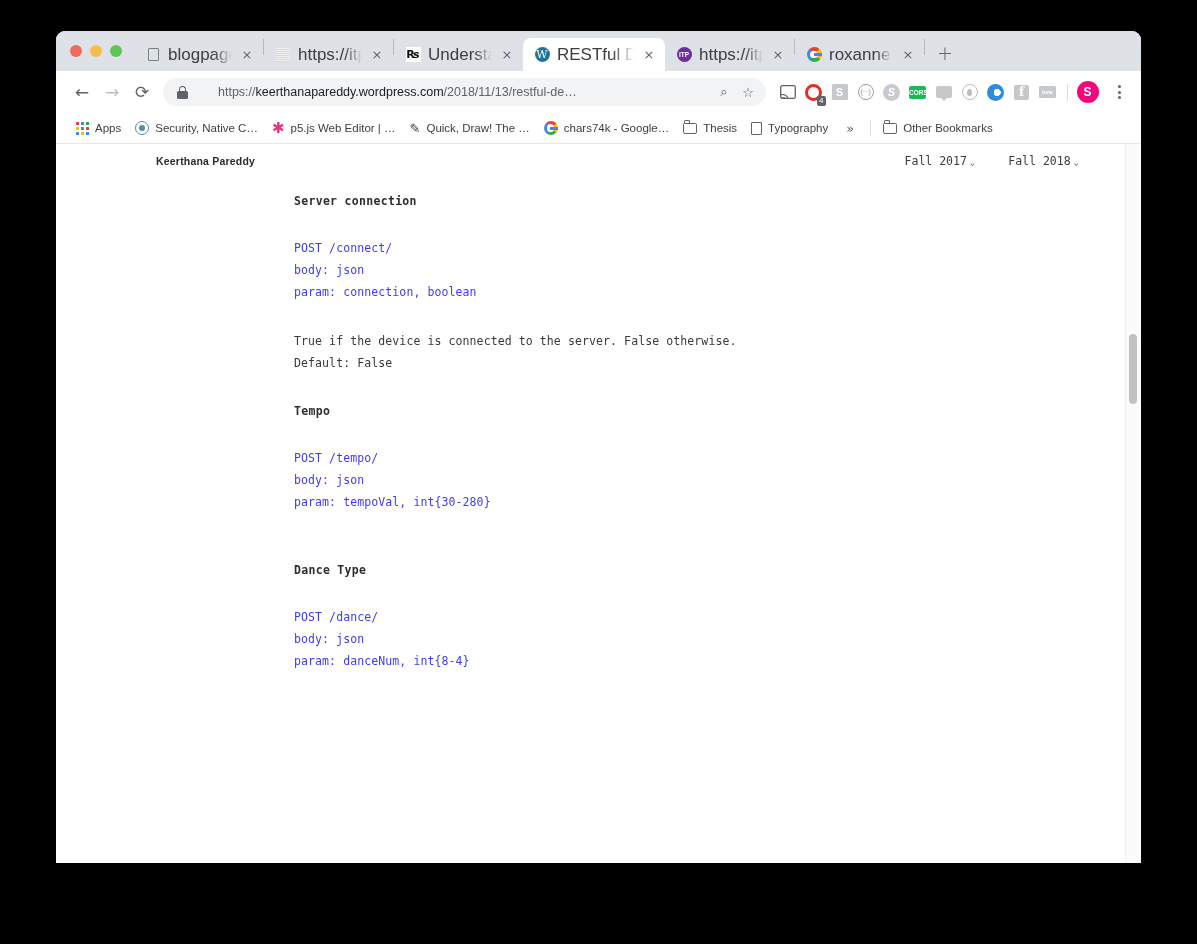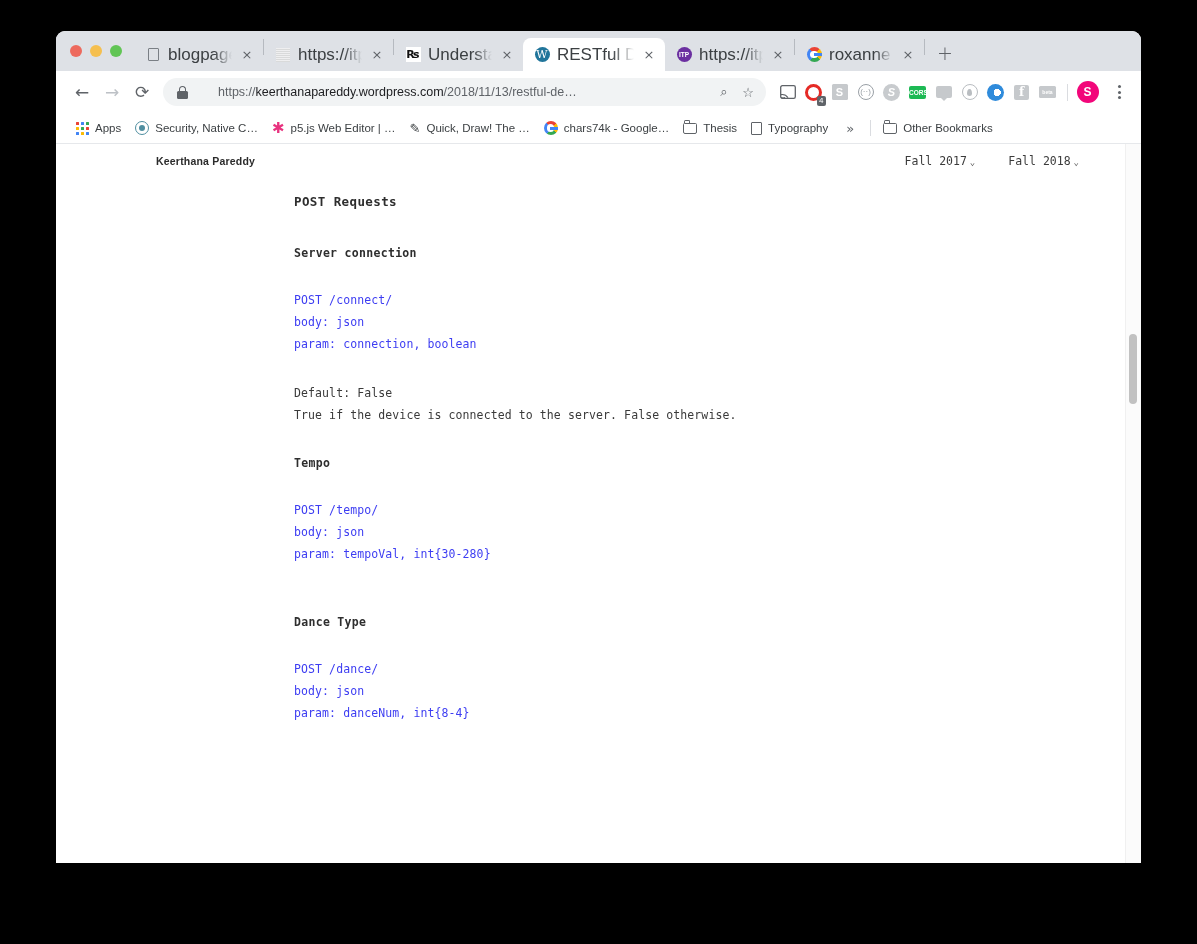--- a/index.html
+++ b/index.html
@@ -692,32 +692,31 @@
             <span>Fall 2017</span><span class="caret">⌄</span>
           </div>
           <div class="nav-item">
             <span>Fall 2018</span><span class="caret">⌄</span>
           </div>
         </div>
       </div>
 
       <div id="article">
 
-        <div class="h-main">POST Requests</div>
 
         <div>
           <div class="h-sub">Server connection</div>
           <div class="code-block">
             <div class="code-line">POST /connect/</div>
             <div class="code-line">body: json</div>
             <div class="code-line">param: connection, boolean</div>
           </div>
           <div class="text-block">
+            <div class="text-line">True if the device is connected to the server. False otherwise.</div>
             <div class="text-line">Default: False</div>
-            <div class="text-line">True if the device is connected to the server. False otherwise.</div>
           </div>
         </div>
 
         <div>
           <div class="h-sub">Tempo</div>
           <div class="code-block">
             <div class="code-line">POST /tempo/</div>
             <div class="code-line">body: json</div>
             <div class="code-line">param: tempoVal, int{30-280}</div>
           </div>

